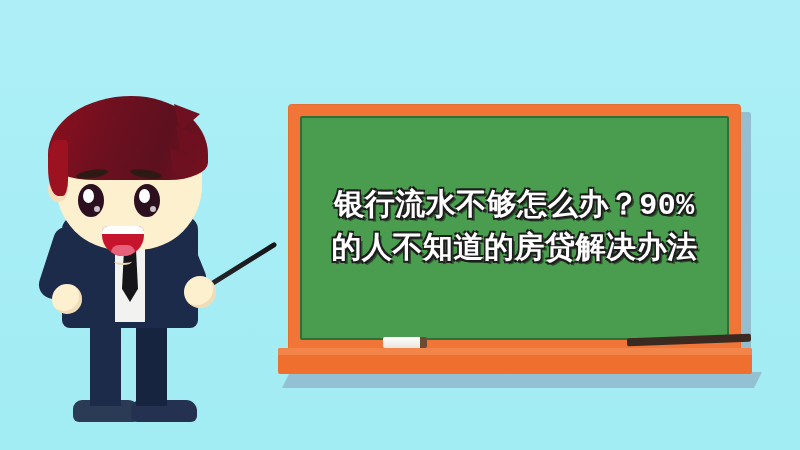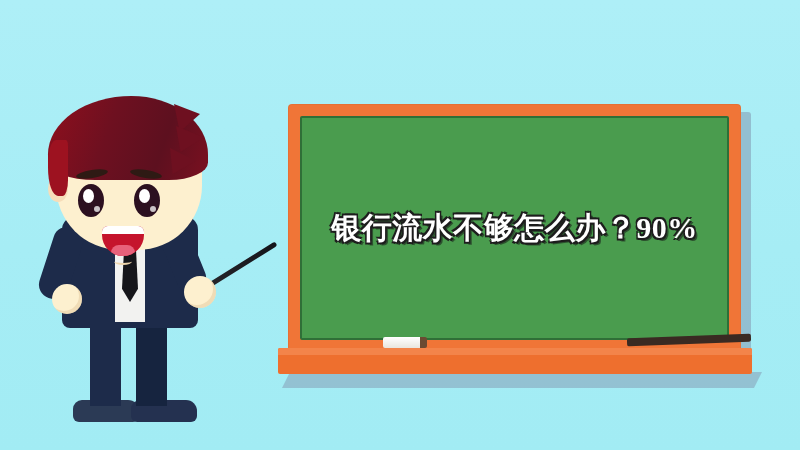--- a/index.html
+++ b/index.html
@@ -68,21 +68,21 @@
   .board-inner {
     position:absolute; left:12px; top:12px; right:12px; bottom:12px;
     background:#4a9c4e;
     border:2px solid #2f6f37;
     border-radius:2px;
     display:flex; flex-direction:column;
     align-items:center; justify-content:center;
     overflow:hidden;
   }
   .board-text {
-    font-family:Liberation Serif, serif;
+    font-family:Liberation Mono, monospace;
     font-weight:700;
     font-size:30px;
     line-height:1.42;
     color:#ffffff;
     text-align:center;
     letter-spacing:.5px;
     white-space:nowrap;
     text-shadow:
       -1.6px -1.6px 0 #1d1d1d,
        1.6px -1.6px 0 #1d1d1d,
@@ -300,20 +300,21 @@
 </head>
 <body>
 
 <div class="stage">
 
 
   <div class="board-shadow"></div>
   <div class="board-frame">
     <div class="board-inner">
       <div class="board-text">银行流水不够怎么办？90%</div>
+      <div class="board-text">的人不知道的房贷解决办法</div>
     </div>
   </div>
   <div class="ledge-shadow"></div>
   <div class="ledge">
     <div class="ledge-top"></div>
   </div>
   <div class="chalk"></div>
   <div class="chalk-cap"></div>
   <div class="pointer-rest"></div>
 

